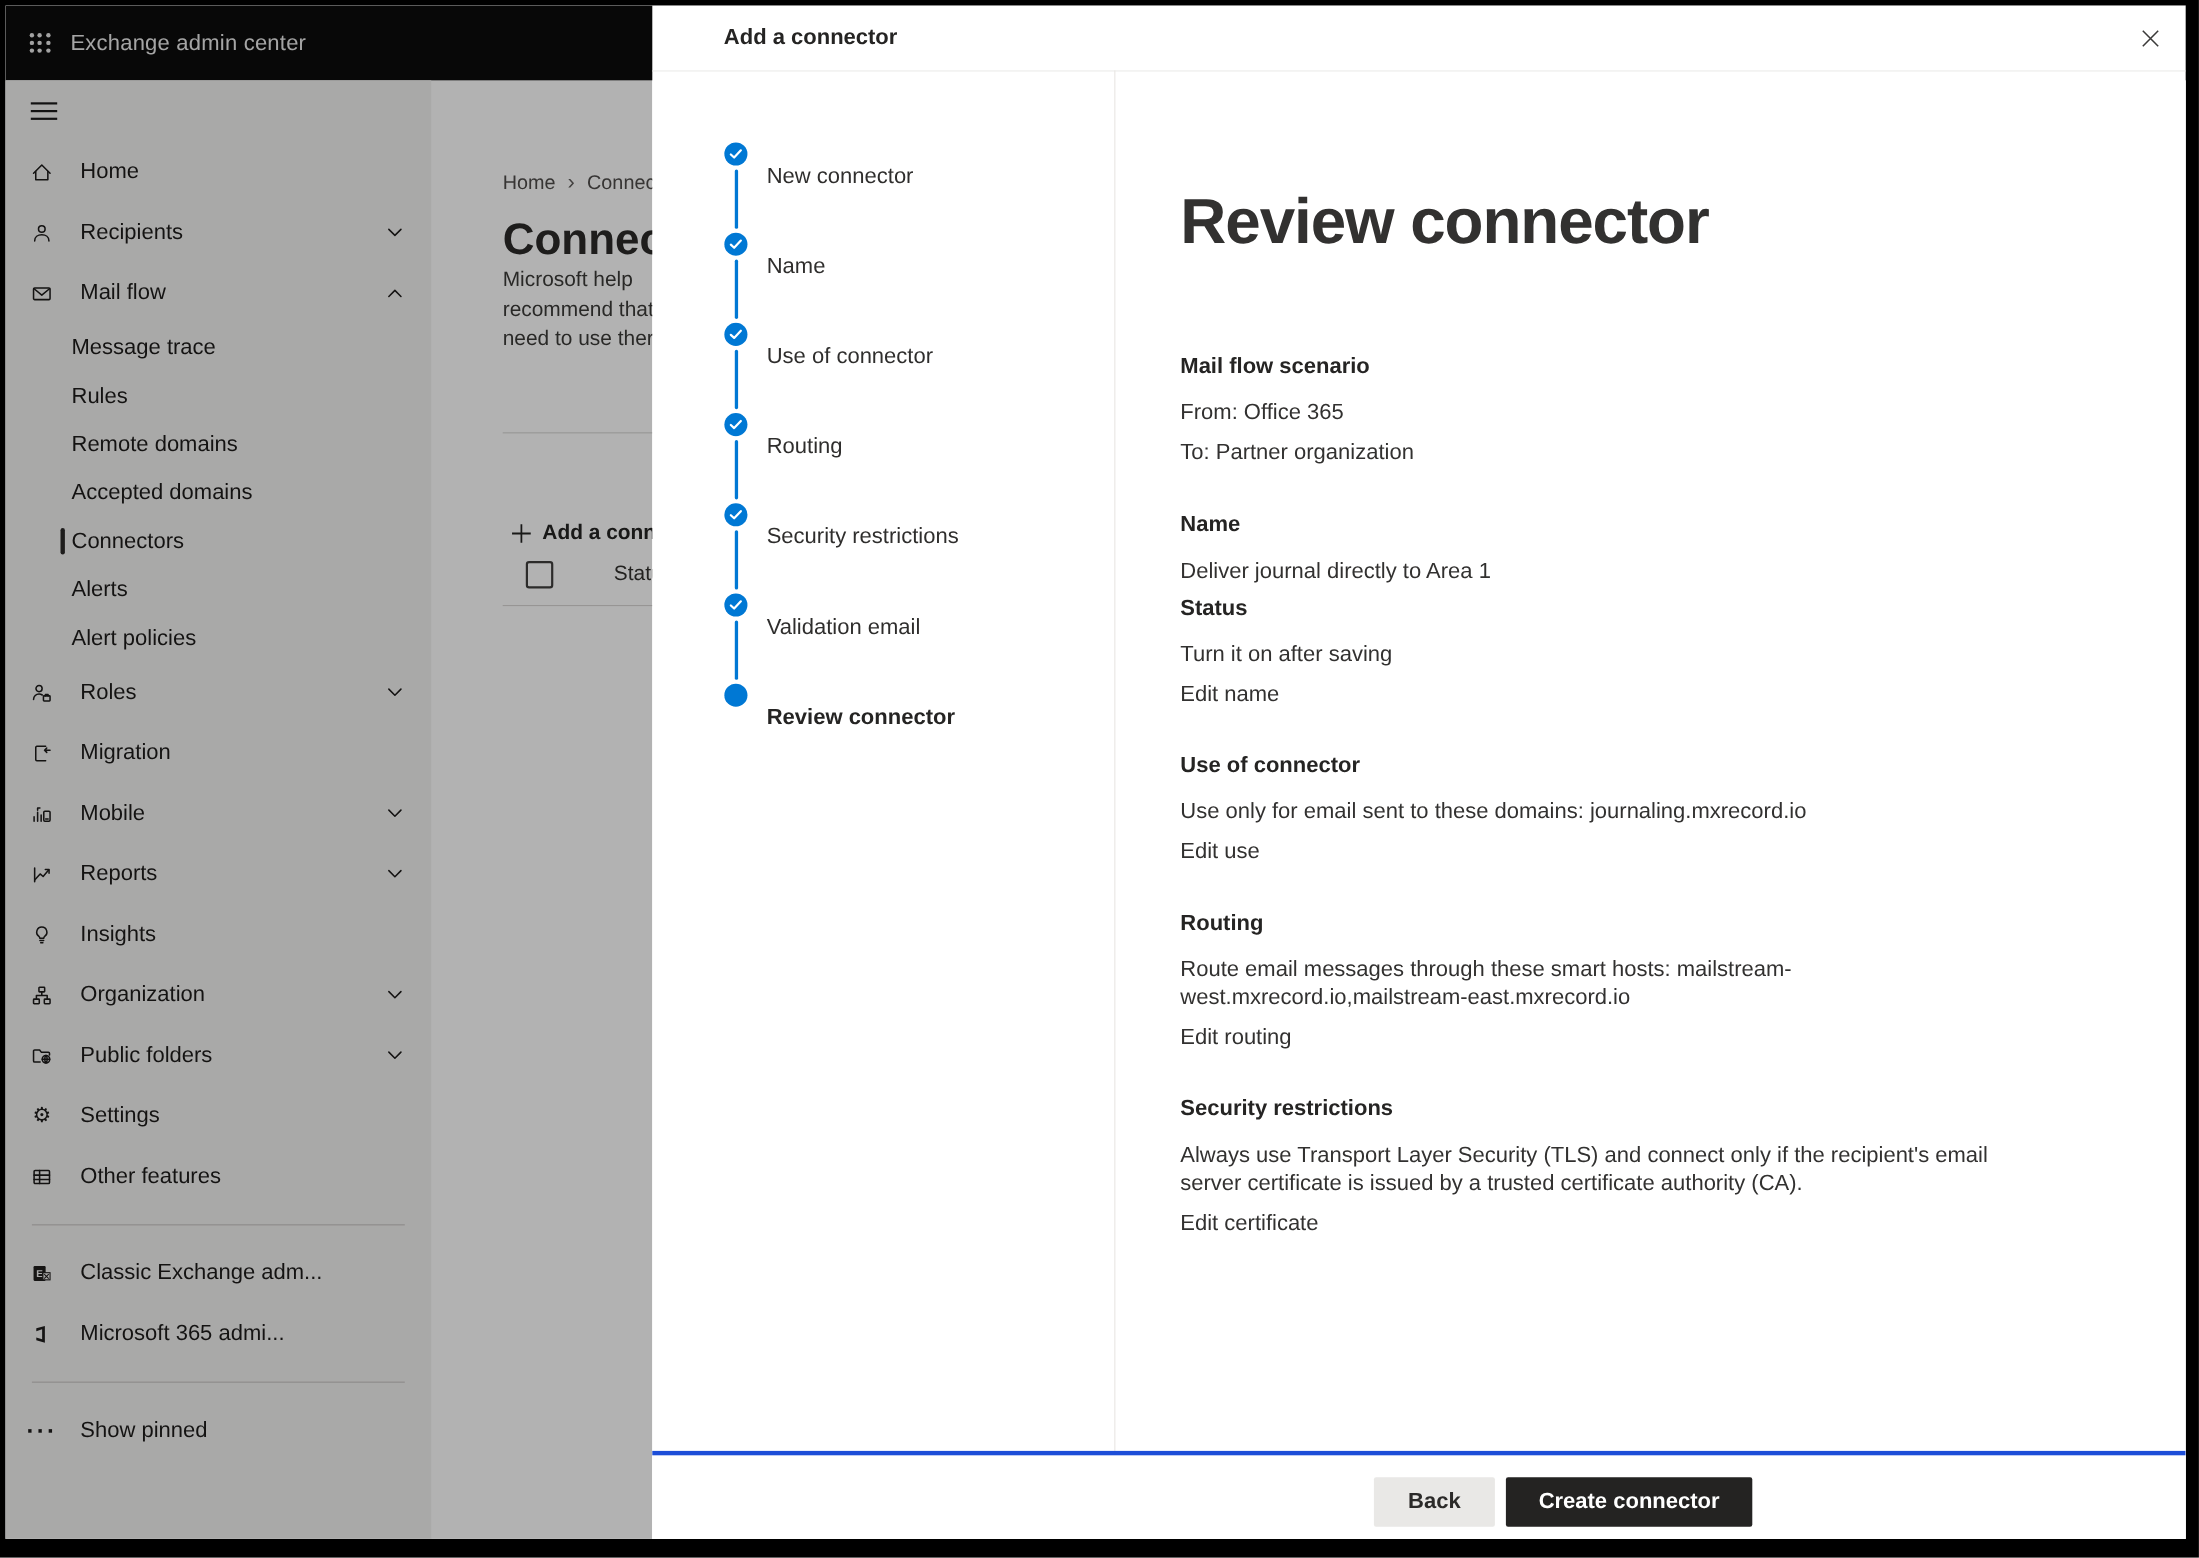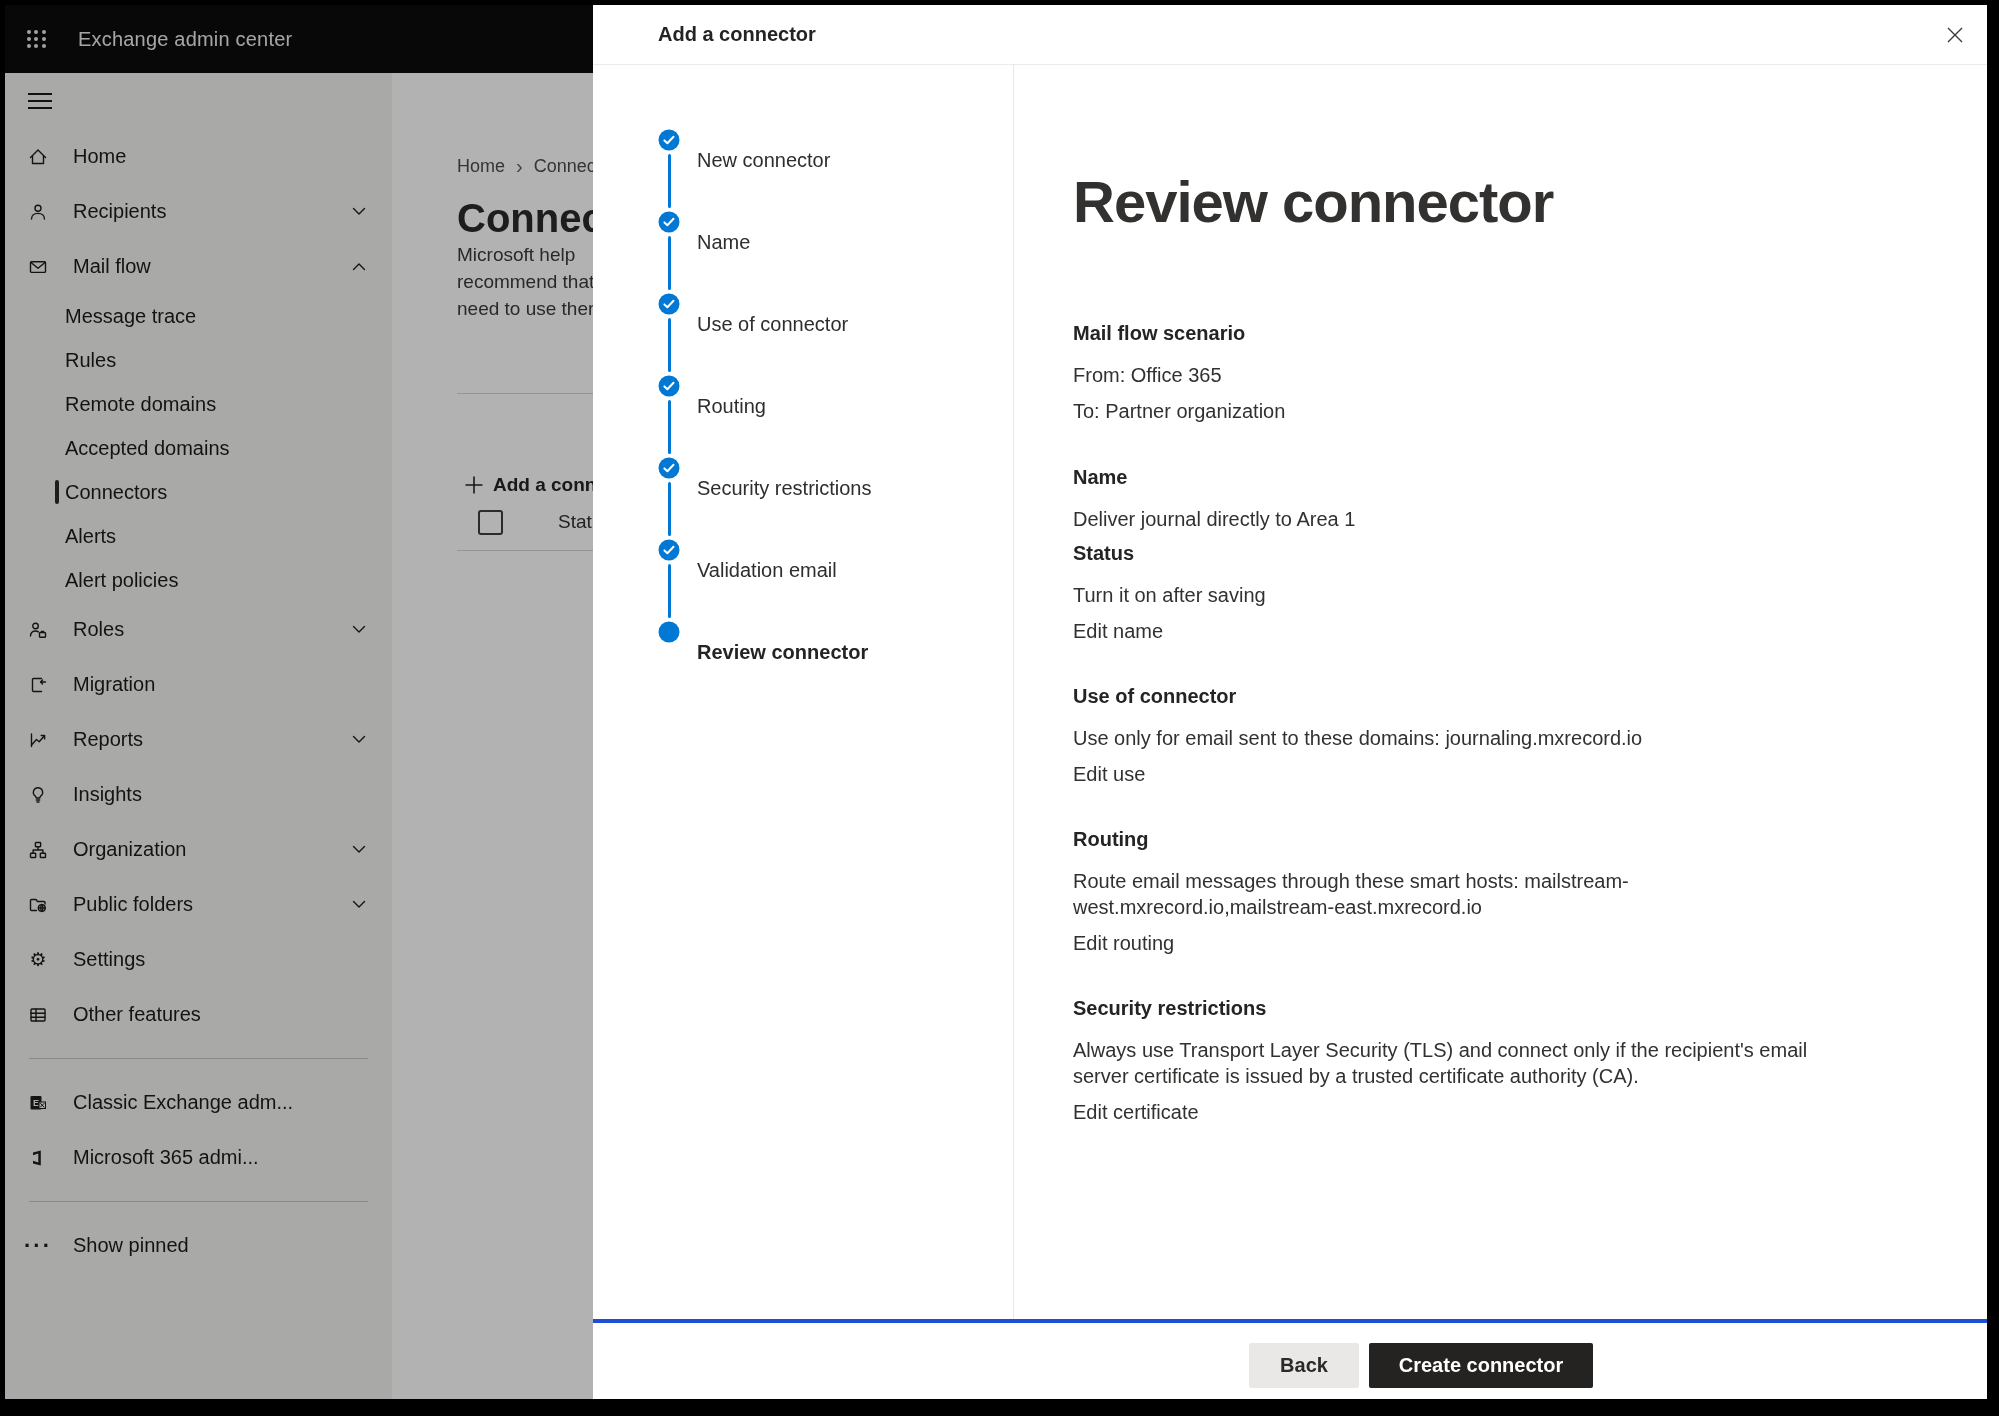--- a/index.html
+++ b/index.html
@@ -7,21 +7,21 @@
     width:1999px;height:1416px;position:relative;background:#000;
     font-family:"Liberation Sans","DejaVu Sans",sans-serif;
     -webkit-font-smoothing:antialiased;overflow:hidden;
   }
   .screen{position:absolute;left:5px;top:5px;width:1982px;height:1394px;background:#fff;overflow:hidden;}
 
   
   .topbar{position:absolute;left:0;top:0;width:100%;height:68px;background:#0c0c0c;display:flex;align-items:center;z-index:1;}
   .waffle{margin-left:22px;width:19px;height:19px;display:grid;grid-template-columns:repeat(3,1fr);grid-template-rows:repeat(3,1fr);gap:3px;cursor:pointer;}
   .waffle i{width:4px;height:4px;background:#e9e9e9;border-radius:50%;}
-  .topbar-title{color:#ededed;font-size:20px;margin-left:32px;letter-spacing:.2px;}
+  .topbar-title{color:#ededed;font-size:20px;margin-left:18px;letter-spacing:.2px;}
 
   
   .sidebar{position:absolute;left:0;top:68px;width:387px;bottom:0;background:#f3f2f1;z-index:1;}
   .hamburger{margin:20px 0 0 23px;width:24px;cursor:pointer;}
   .hamburger i{display:block;height:2px;background:#1b1b1b;margin-bottom:5px;}
   .nav{margin-top:20px;}
   .nav-item{position:relative;display:flex;align-items:center;height:55px;padding-left:23px;font-size:20px;color:#1d1c1b;cursor:pointer;}
   .nav-item .nav-icon{width:20px;height:20px;margin-right:25px;flex:0 0 20px;display:flex;align-items:center;justify-content:center;}
   .nav-item.sub{height:44px;padding-left:60px;}
   .nav-item .pip{position:absolute;left:50px;top:50%;transform:translateY(-50%);width:4px;height:24px;background:#2b2a29;border-radius:2px;}
@@ -187,20 +187,36 @@
       <div class="nav-item">
         <span class="nav-icon">
           <svg class="ic" width="20" height="20" viewBox="0 0 20 20">
               <path d="M13.5 3.5 H5.5 A1 1 0 0 0 4.5 4.5 V15.5 A1 1 0 0 0 5.5 16.5 H13.5"></path>
               <path d="M17.5 7 H12.5 M14.5 5 L12.5 7 L14.5 9"></path>
             </svg>
         </span>
         <span>Migration</span>
       </div>
 
+      <div class="nav-item">
+        <span class="nav-icon">
+          <svg class="ic" width="20" height="20" viewBox="0 0 20 20">
+              <path d="M3 16.5 V12.5 M6.2 16.5 V8.5 M9.4 16.5 V11"></path>
+              <path d="M8.3 4.5 H6.2 V6.5"></path>
+              <rect x="11.8" y="7.5" width="5.7" height="9" rx="1"></rect>
+              <path d="M13.5 14.5 H15.8"></path>
+            </svg>
+        </span>
+        <span>Mobile</span>
+        <span class="chev">
+            <svg class="ic" width="14" height="9" viewBox="0 0 14 9">
+              <path d="M1.5 1.5 L7 7 L12.5 1.5"></path>
+            </svg>
+          </span>
+      </div>
 
       <div class="nav-item">
         <span class="nav-icon">
           <svg class="ic" width="20" height="20" viewBox="0 0 20 20">
               <path d="M3.5 4 V16.5"></path>
               <path d="M3.5 15 L8.5 9.5 L11.2 11.8 L16.2 6"></path>
               <path d="M13.2 5.5 H16.6 V8.9"></path>
             </svg>
         </span>
         <span>Reports</span>

